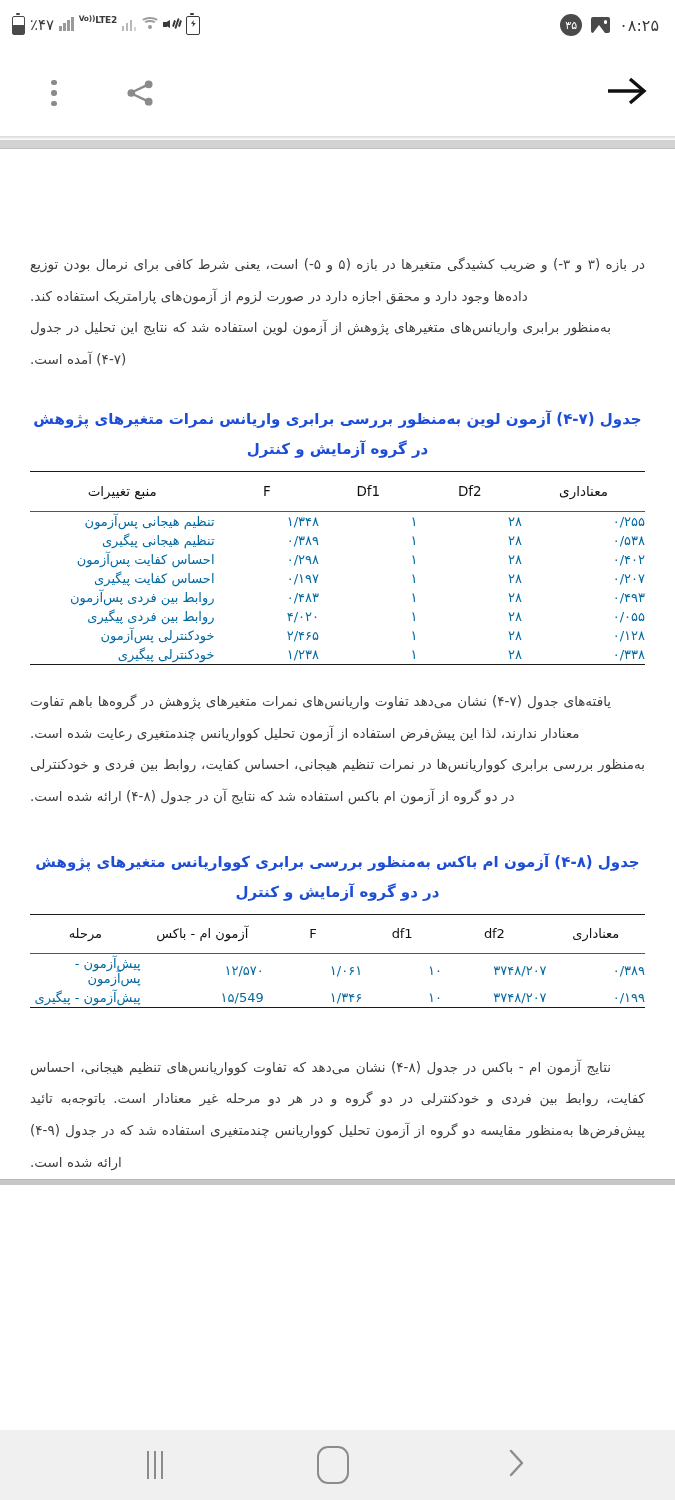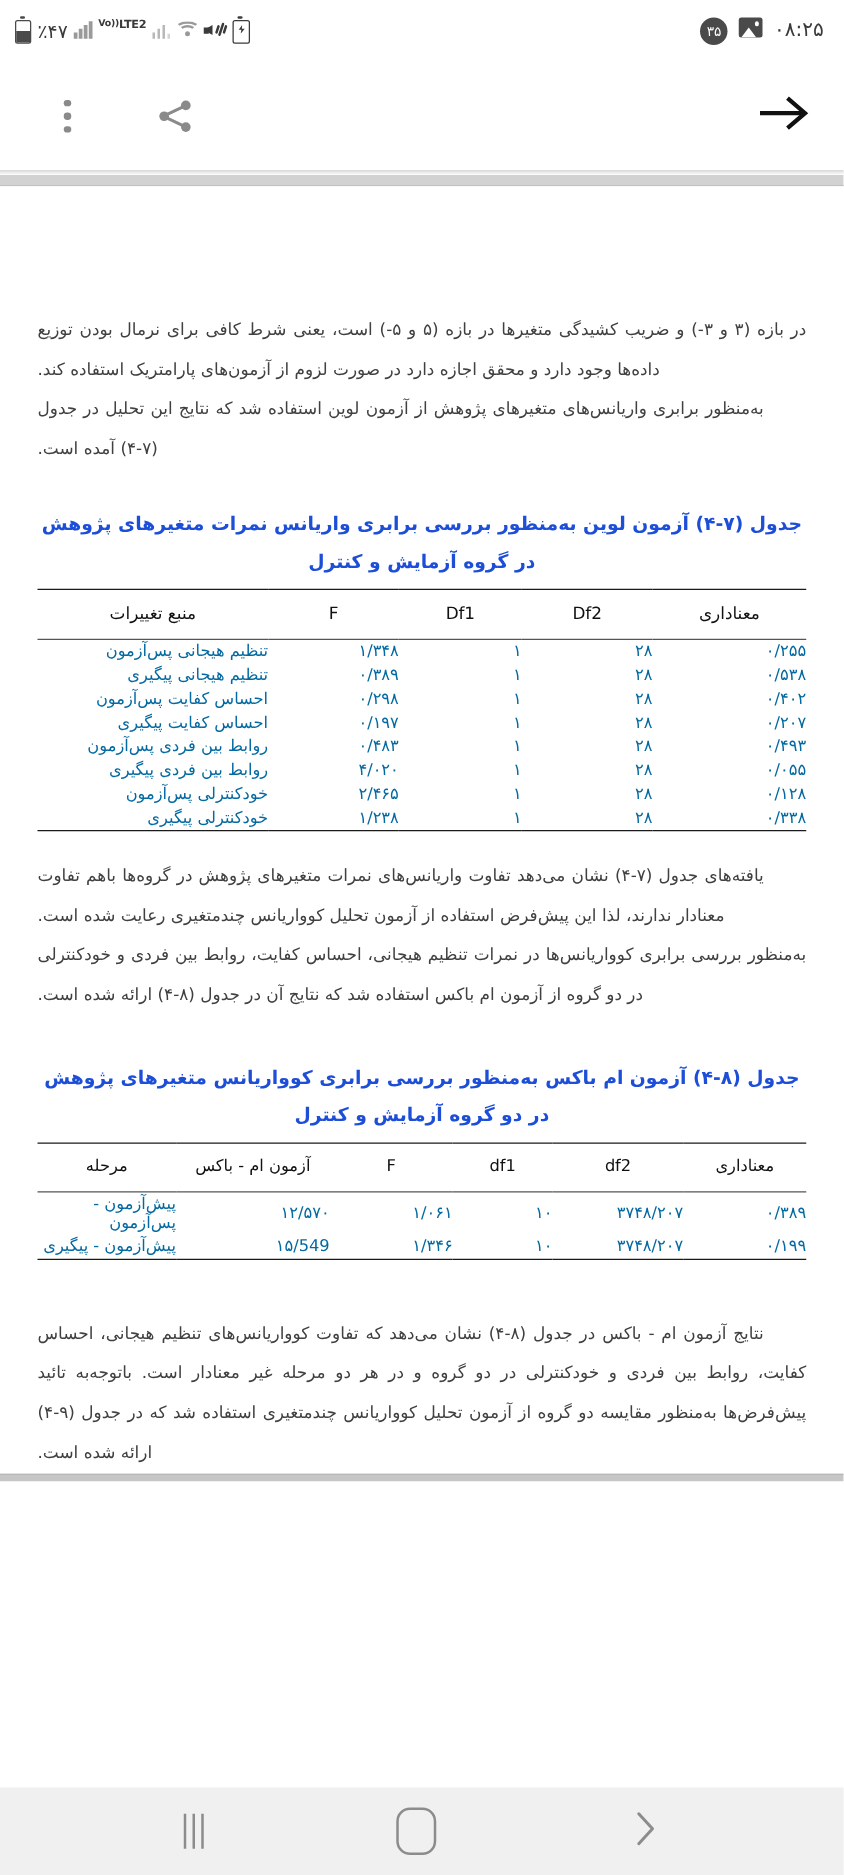--- a/index.html
+++ b/index.html
@@ -26,21 +26,21 @@
     box-sizing: border-box;
     direction: ltr;
   }
   .status-left {
     display: flex;
     align-items: flex-start;
     gap: 5px;
   }
   .status-right {
     display: flex;
-    align-items: flex-start;
+    align-items: center;
     gap: 9px;
   }
   .batt-glyph {
     width: 11px;
     height: 17px;
     border: 1.6px solid #4a4a4a;
     border-radius: 2px;
     position: relative;
     background: linear-gradient(to top, #4a4a4a 52%, #ffffff 52%);
   }

